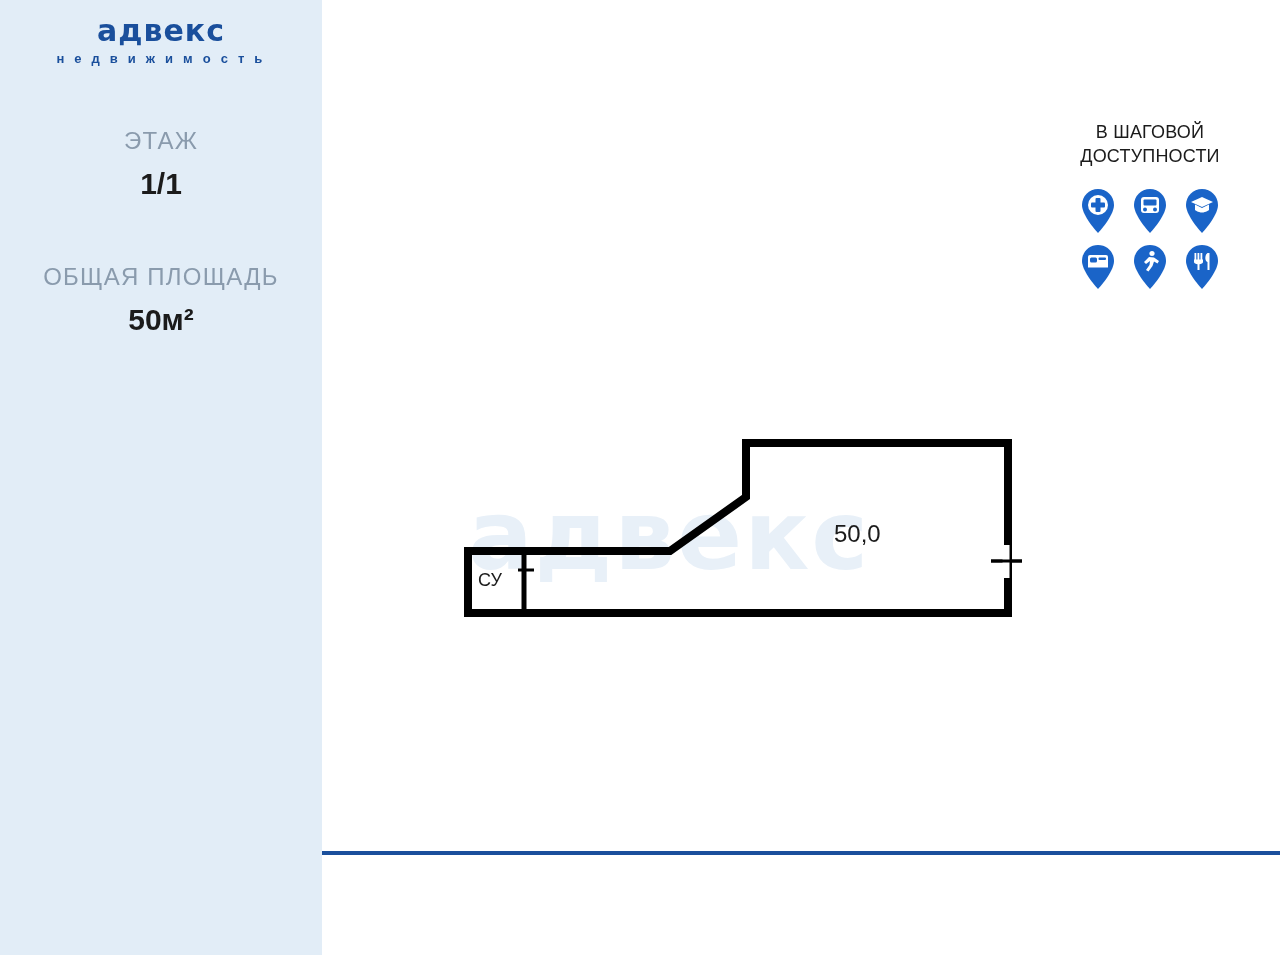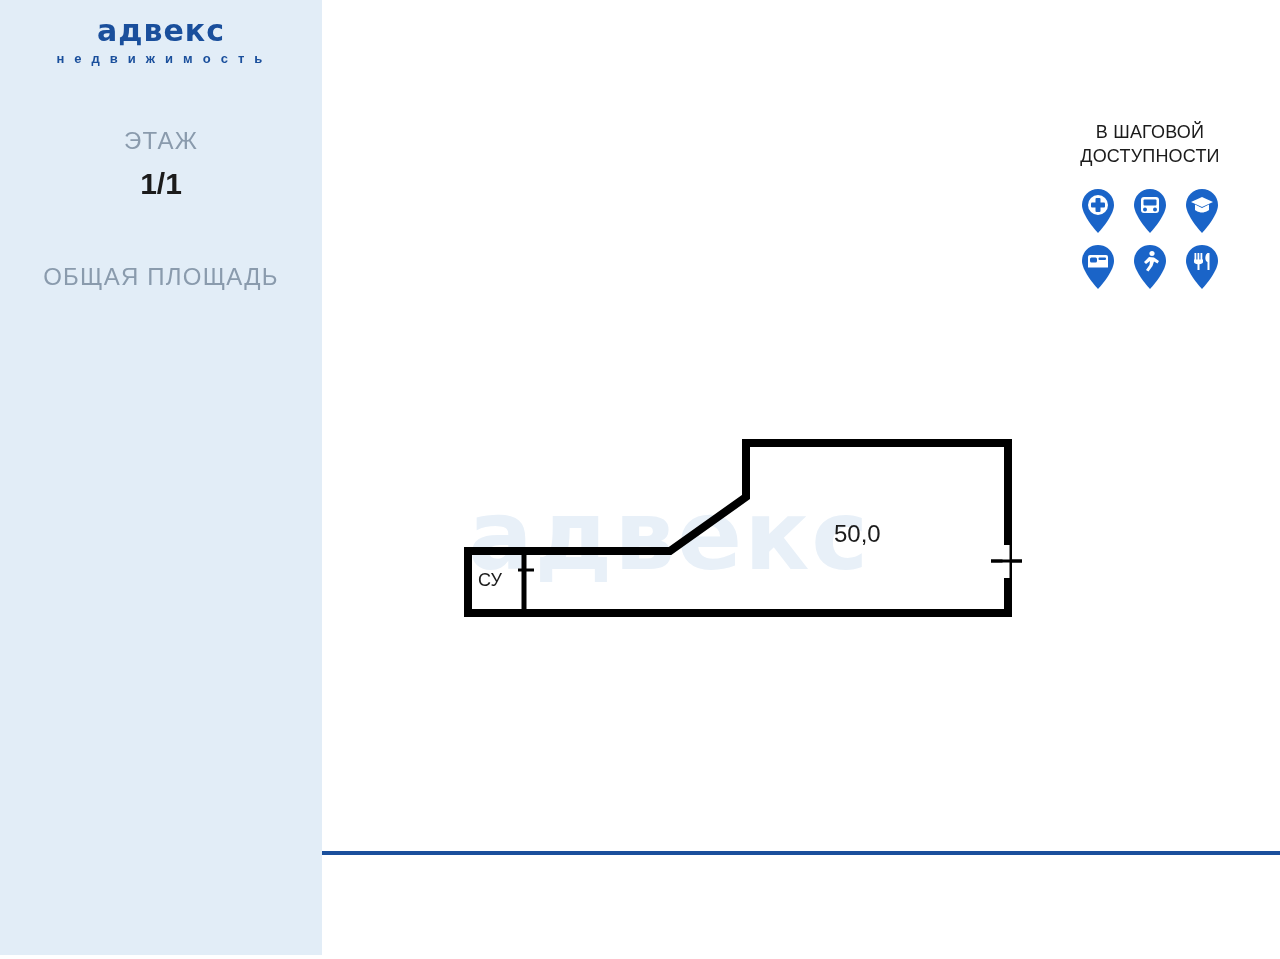--- a/index.html
+++ b/index.html
@@ -174,20 +174,21 @@
       <div class="logo-sub">н е д в и ж и м о с т ь</div>
     </div>
 
     <div class="side-block" id="floor-block">
       <div class="side-label">ЭТАЖ</div>
       <div class="side-value">1/1</div>
     </div>
 
     <div class="side-block" id="area-block">
       <div class="side-label">ОБЩАЯ ПЛОЩАДЬ</div>
+      <div class="side-value">50м²</div>
     </div>
 
   </div>
 
 
   <div id="walk-panel">
     <div class="walk-title">В ШАГОВОЙ</div>
     <div class="walk-title">ДОСТУПНОСТИ</div>
     <div id="walk-icons">
 

